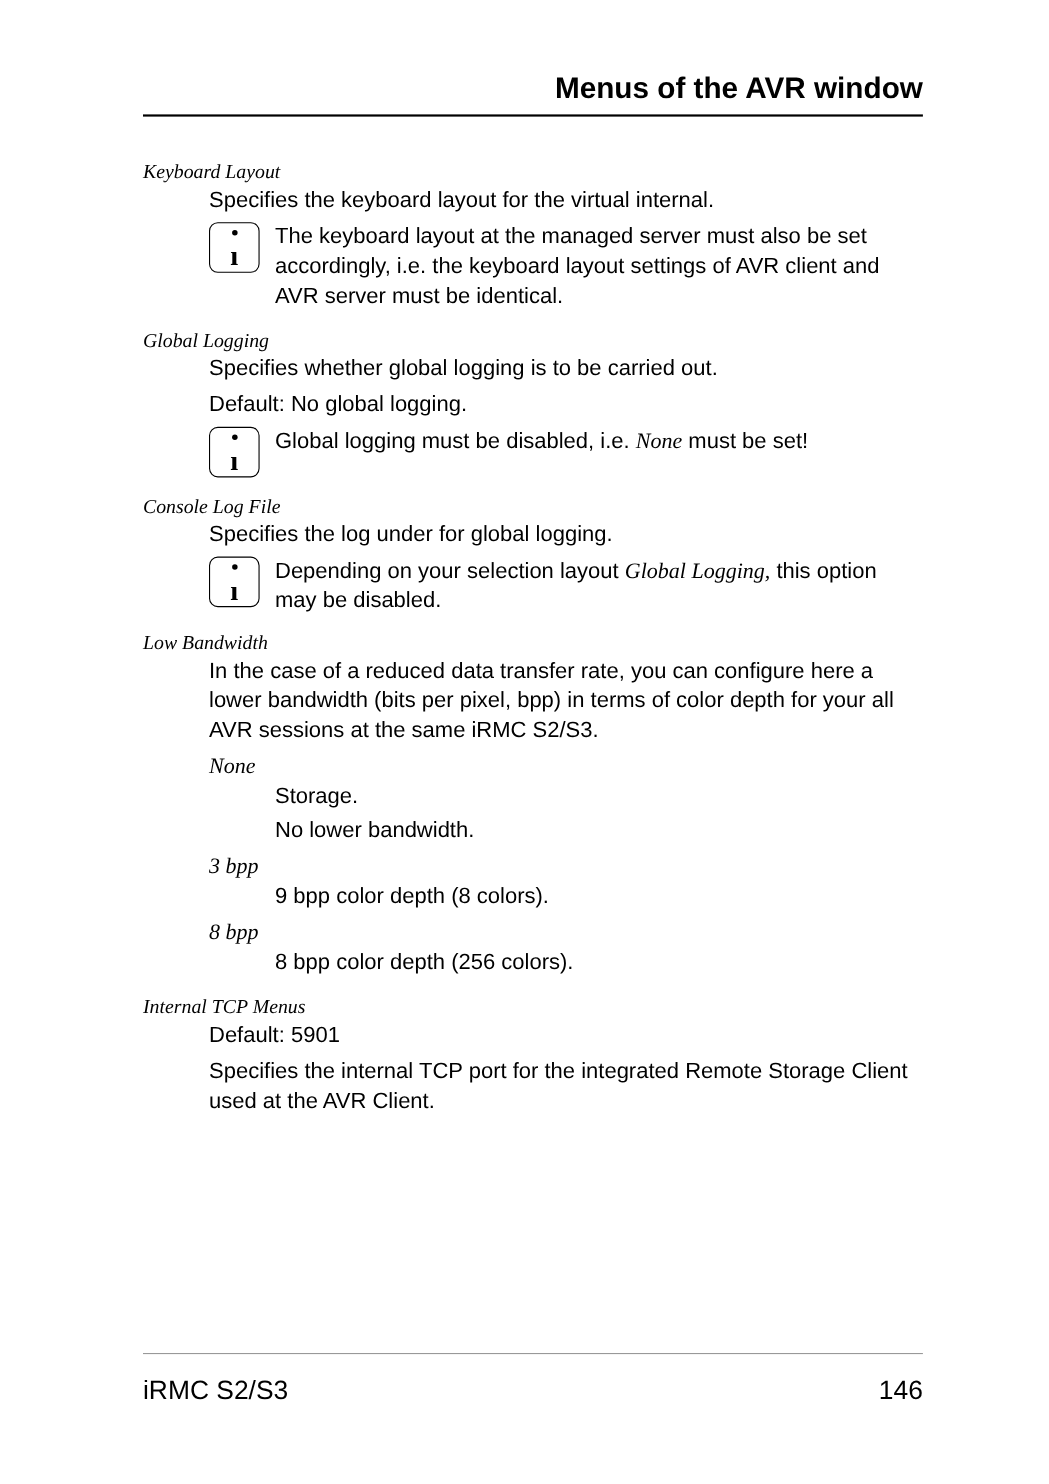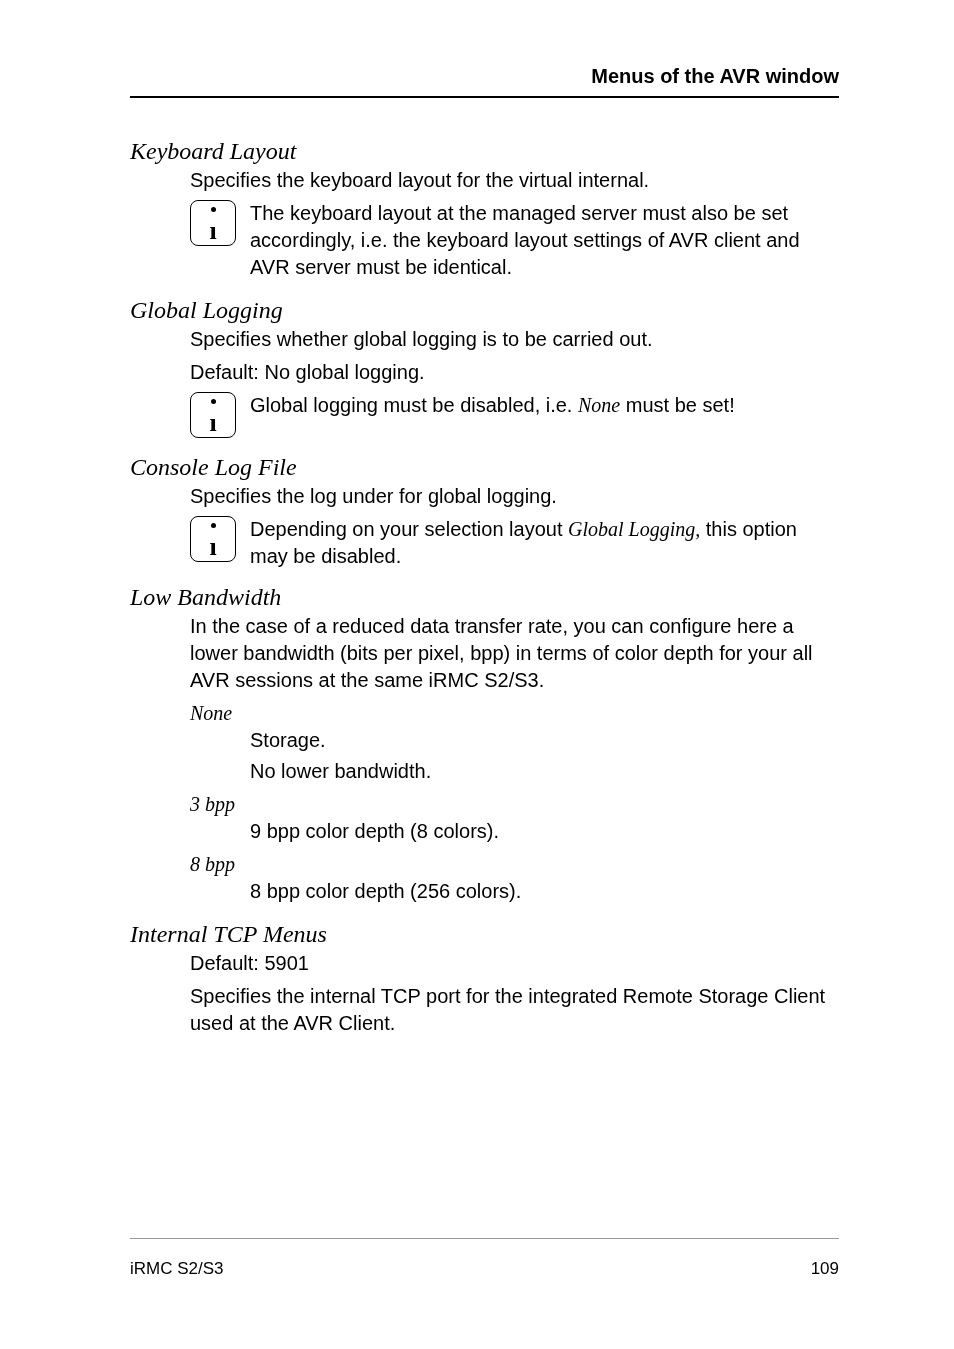--- a/index.html
+++ b/index.html
@@ -15,29 +15,29 @@
       font-size: 20px;
       color: #000;
       position: relative;
     }
     .page {
       padding: 65px 115px 0 130px;
     }
     .header {
       text-align: right;
       font-weight: bold;
-      font-size: 20px;
+      font-size: 27px;
       padding-bottom: 8px;
       border-bottom: 2px solid #000;
       margin-bottom: 40px;
     }
     .term {
       font-family: Georgia, 'Times New Roman', serif;
       font-style: italic;
-      font-size: 24px;
+      font-size: 18px;
       margin-bottom: 2px;
     }
     .desc {
       margin-left: 60px;
       line-height: 1.35;
       margin-bottom: 6px;
     }
     .info-block {
       display: flex;
       margin-left: 60px;
@@ -98,21 +98,21 @@
     .section-spacing {
       margin-top: 16px;
     }
     .footer {
       position: absolute;
       bottom: 70px;
       left: 130px;
       right: 115px;
       display: flex;
       justify-content: space-between;
-      font-size: 17px;
+      font-size: 24px;
       border-top: 1px solid #999;
       padding-top: 20px;
     }
   </style>
 </head>
 <body>
 
 <div class="page">
   <div class="header">
     <span>Menus of the AVR window</span>
@@ -166,14 +166,14 @@
   <div class="subterm">8 bpp</div>
   <div class="subdesc">8 bpp color depth (256 colors).</div>
 
   <div class="term section-spacing">Internal TCP Menus</div>
   <div class="desc">Default: 5901</div>
   <div class="desc">Specifies the internal TCP port for the integrated Remote Storage Client used at the AVR Client.</div>
 </div>
 
 <div class="footer">
   <span>iRMC S2/S3</span>
-  <span>109</span>
+  <span>146</span>
 </div>
 
 </body></html>

